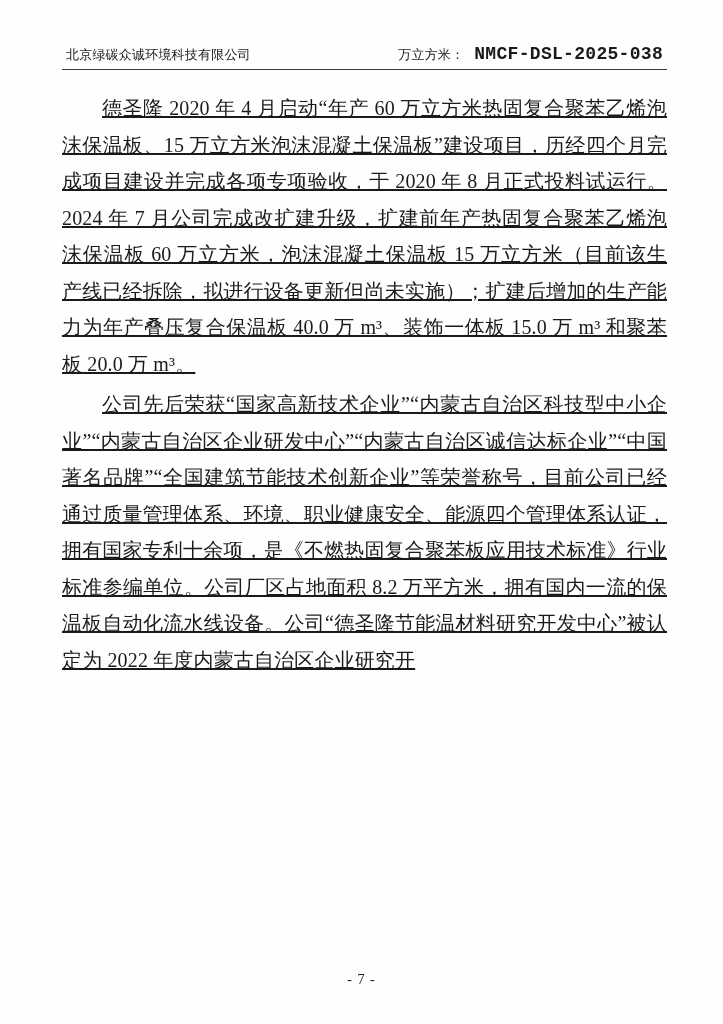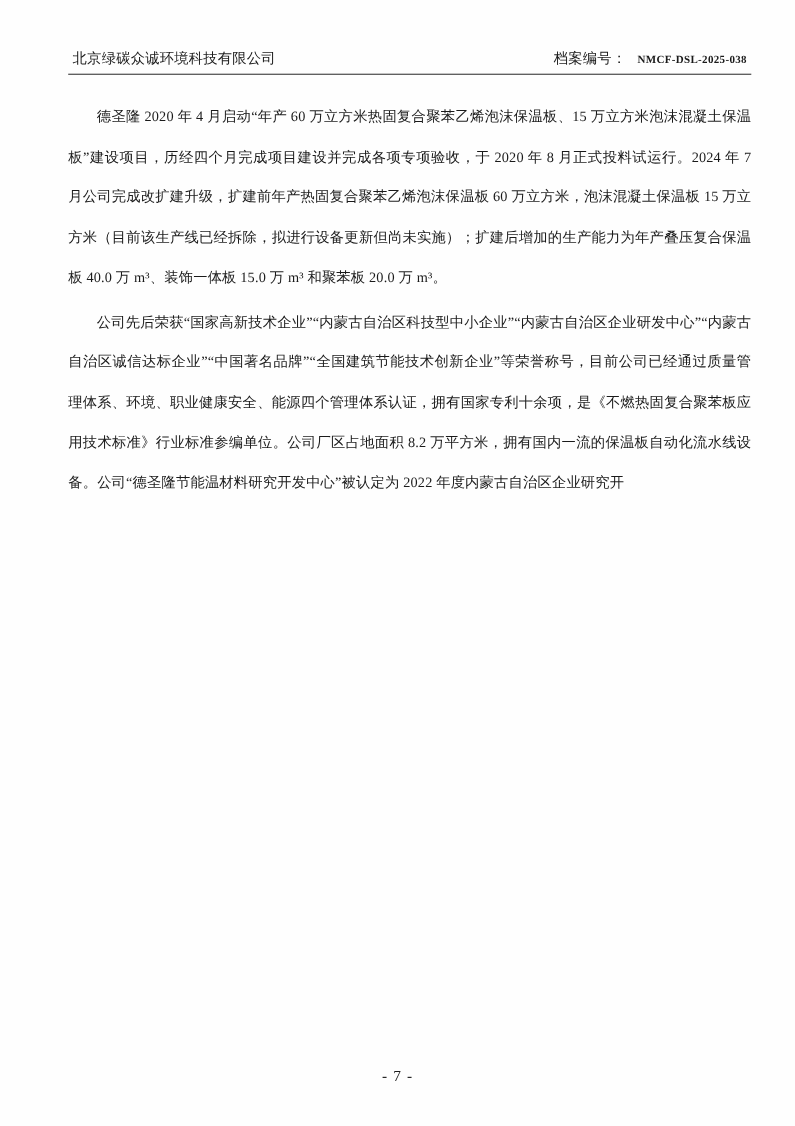--- a/index.html
+++ b/index.html
@@ -12,21 +12,21 @@
     height: 1024px;
     font-family: "Liberation Serif", "DejaVu Serif", serif;
     color: #1a1a1a;
     position: relative;
     overflow: hidden;
   }
   .page {
     width: 723px;
     height: 1024px;
     box-sizing: border-box;
-    padding: 44px 40px 30px 62px;
+    padding: 44px 56px 30px 62px;
     position: relative;
     background: #fefefe;
   }
   .header {
     display: flex;
     align-items: baseline;
     justify-content: space-between;
     font-size: 12.5px;
     letter-spacing: 0.2px;
     padding: 0 4px 5px 4px;
@@ -41,53 +41,54 @@
   .header-right {
     display: flex;
     align-items: baseline;
     gap: 10px;
     white-space: nowrap;
   }
   .header-right .label {
     font-size: 13px;
   }
   .header-right .code {
-    font-size: 10px;
+    font-size: 18px;
     font-weight: 700;
     letter-spacing: 0.3px;
-    font-family: Liberation Serif, serif;
+    font-family: Liberation Mono, monospace;
   }
   .body-text p {
     margin: 0 0 4px 0;
-    font-size: 13px;
+    font-size: 20px;
     line-height: 36.5px;
     text-align: justify;
     text-indent: 2em;
     letter-spacing: 0.15px;
     word-break: break-all;
+    text-decoration: underline;
   }
   .footer {
     position: absolute;
     left: 0;
     right: 0;
     bottom: 36px;
     text-align: center;
     font-size: 14px;
     letter-spacing: 1px;
   }
 </style>
 </head>
 <body>
 
 <div class="page">
 
   <div class="header">
     <div class="header-left">北京绿碳众诚环境科技有限公司</div>
     <div class="header-right">
-      <span class="label">档案编号：</span>
+      <span class="label">万立方米：</span>
       <span class="code">NMCF-DSL-2025-038</span>
     </div>
   </div>
 
   <div class="body-text">
     <p>德圣隆 2020 年 4 月启动“年产 60 万立方米热固复合聚苯乙烯泡沫保温板、15 万立方米泡沫混凝土保温板”建设项目，历经四个月完成项目建设并完成各项专项验收，于 2020 年 8 月正式投料试运行。2024 年 7 月公司完成改扩建升级，扩建前年产热固复合聚苯乙烯泡沫保温板 60 万立方米，泡沫混凝土保温板 15 万立方米（目前该生产线已经拆除，拟进行设备更新但尚未实施）；扩建后增加的生产能力为年产叠压复合保温板 40.0 万 m³、装饰一体板 15.0 万 m³ 和聚苯板 20.0 万 m³。</p>
     <p>公司先后荣获“国家高新技术企业”“内蒙古自治区科技型中小企业”“内蒙古自治区企业研发中心”“内蒙古自治区诚信达标企业”“中国著名品牌”“全国建筑节能技术创新企业”等荣誉称号，目前公司已经通过质量管理体系、环境、职业健康安全、能源四个管理体系认证，拥有国家专利十余项，是《不燃热固复合聚苯板应用技术标准》行业标准参编单位。公司厂区占地面积 8.2 万平方米，拥有国内一流的保温板自动化流水线设备。公司“德圣隆节能温材料研究开发中心”被认定为 2022 年度内蒙古自治区企业研究开</p>
   </div>
 
   <div class="footer">- 7 -</div>

